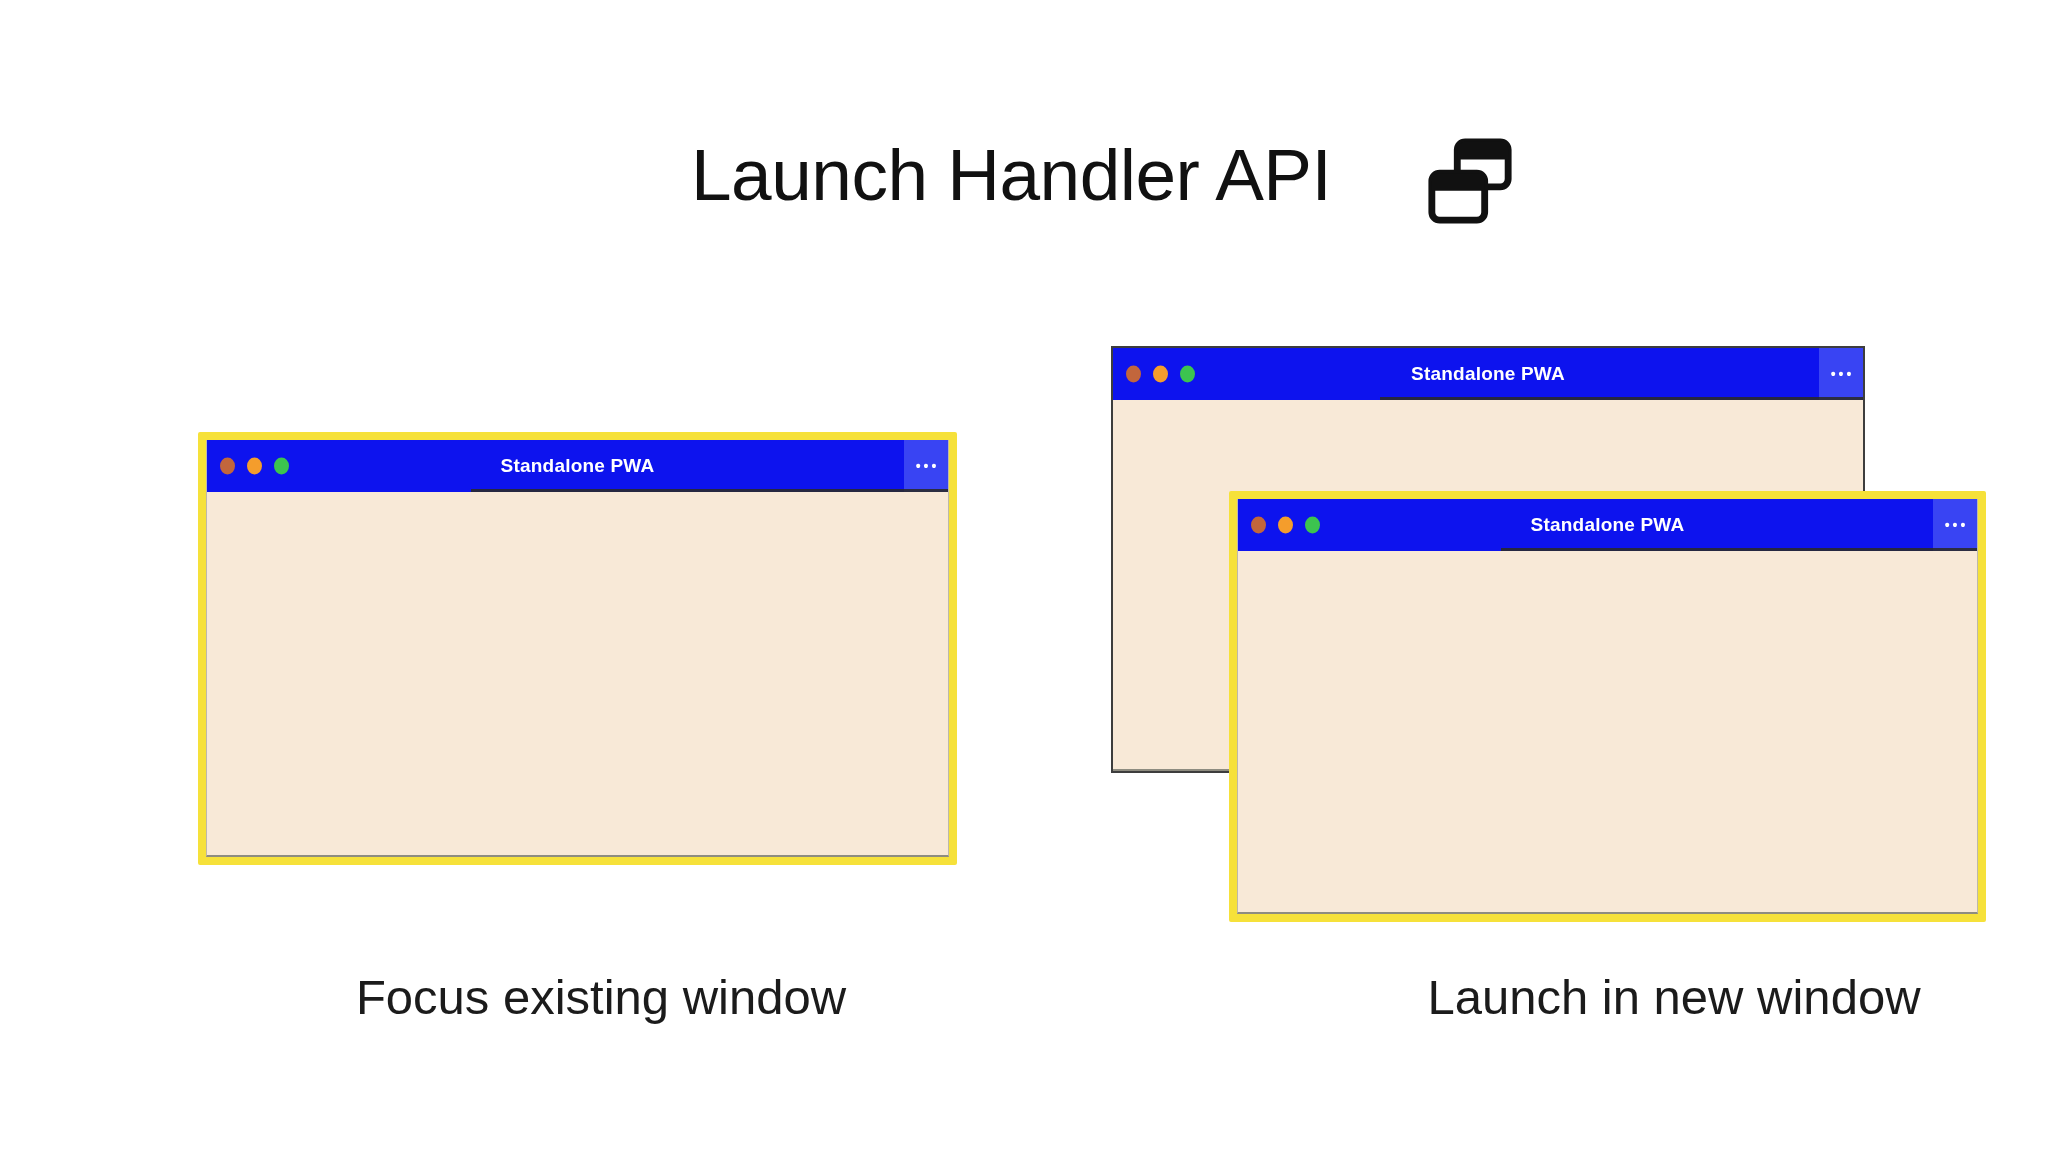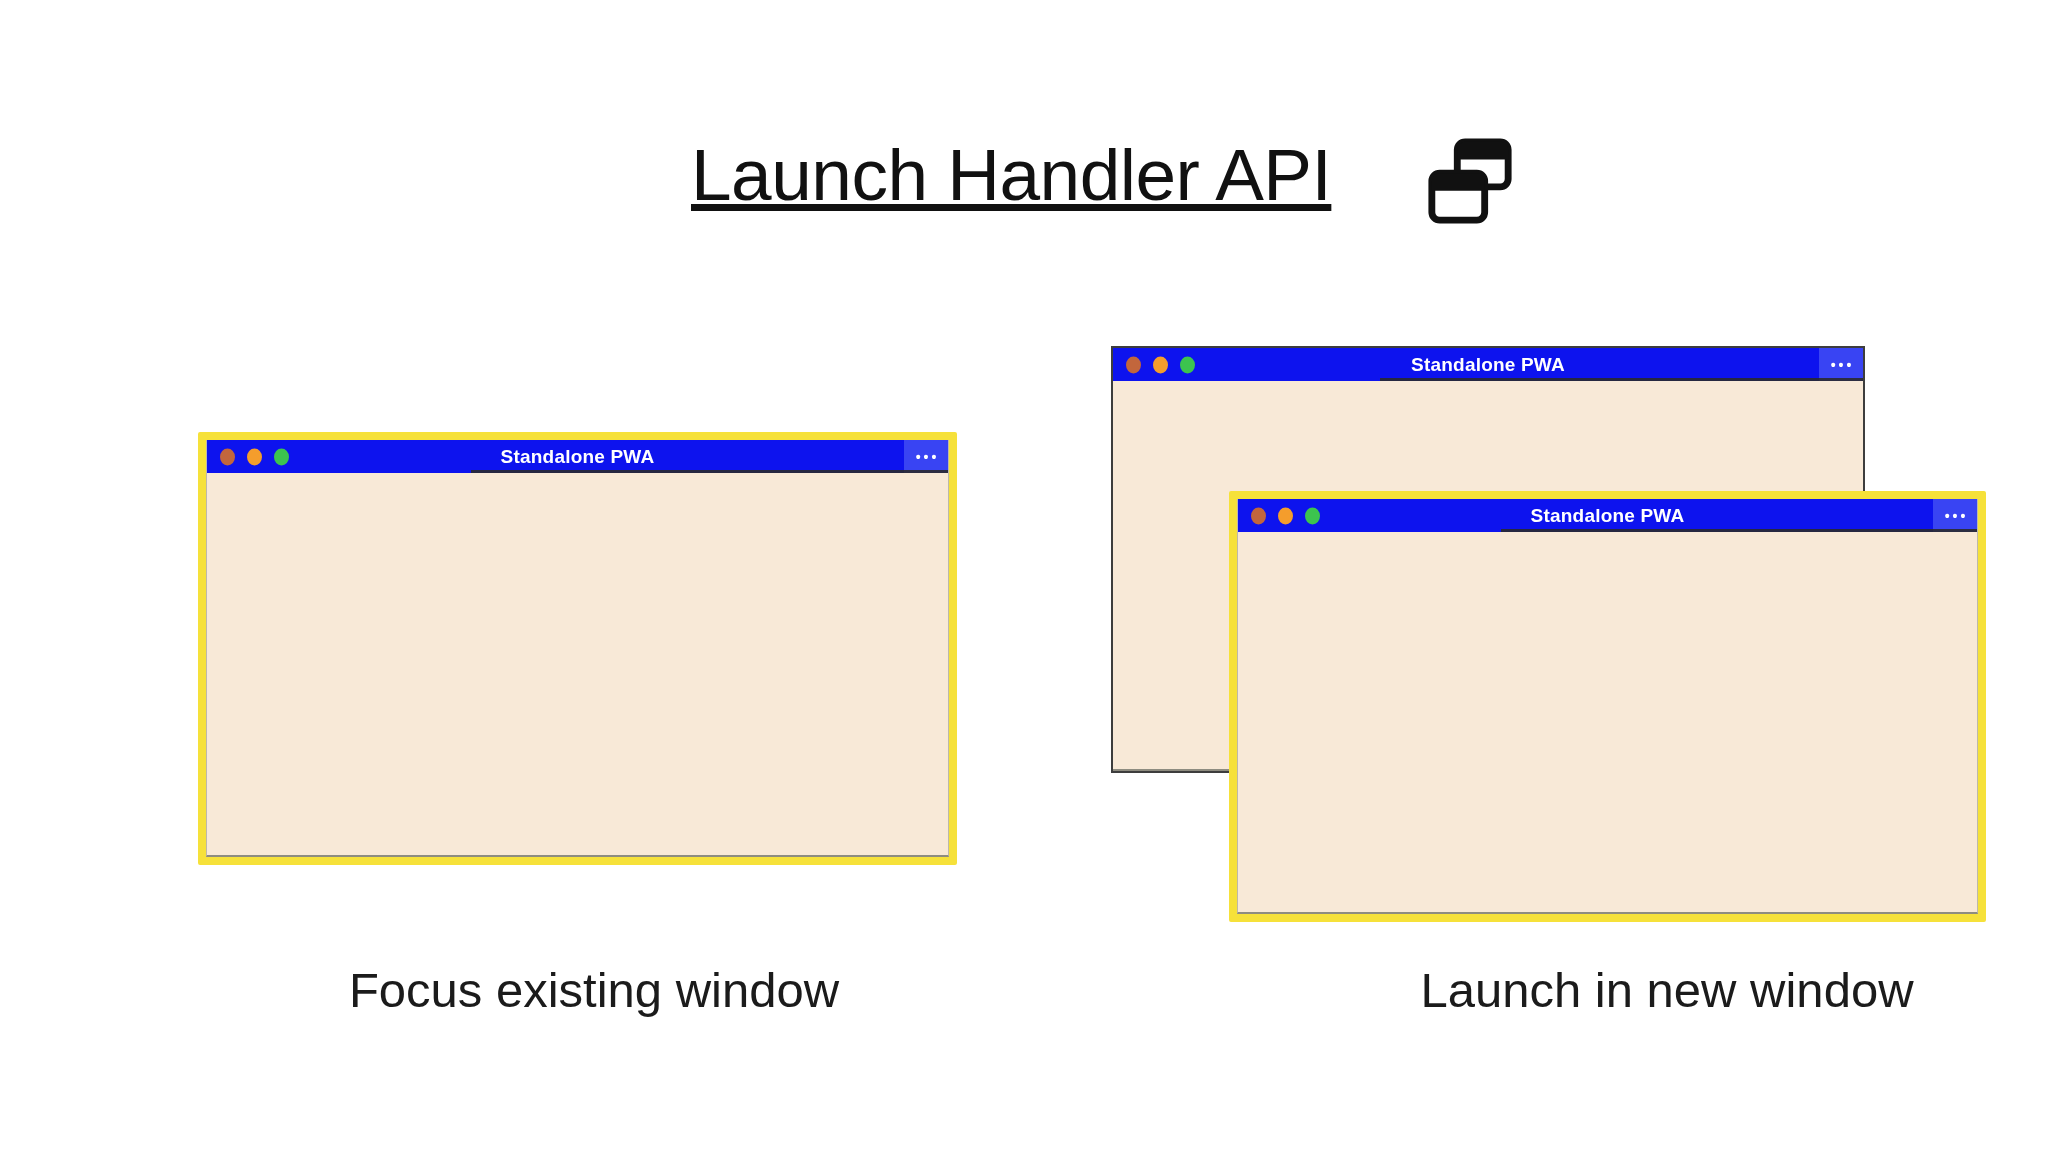--- a/index.html
+++ b/index.html
@@ -27,21 +27,20 @@
   .stage{position:absolute;inset:0;}
 
   
   .page-title{
     position:absolute;left:691px;top:138px;
     margin:0;
     font-size:73px;font-weight:400;line-height:1;
     letter-spacing:-0.5px;
     color:var(--heading_text);
     white-space:nowrap;
-    text-decoration:underline;
   }
   .header-icon{
     position:absolute;left:1424px;top:136px;
     width:92px;height:90px;display:block;
   }
 
   
   .pwa-window{
     position:absolute;
     box-sizing:border-box;
@@ -59,21 +58,21 @@
     background:var(--window_body_cream);
     border-bottom:2px solid #8e8c80;
     min-height:0;
   }
   .focused > .window-inner{
     border-left:1px solid #bdb8aa;
     border-right:1px solid #bdb8aa;
   }
   .titlebar{
     position:relative;flex:none;
-    height:33px;
+    height:52px;
     background:var(--titlebar_blue);
     display:flex;align-items:center;justify-content:center;
   }
   .traffic-lights{
     position:absolute;left:13px;top:50%;
     transform:translateY(-50%);
     display:flex;gap:12px;align-items:center;
   }
   .dot{width:15px;height:17px;border-radius:50%;display:block;}
   .dot.red{background:var(--traffic_light_red);}
@@ -102,21 +101,21 @@
   .window-body{flex:1;}
 
   
   .win-focus-existing{left:198px;top:432px;width:759px;height:433px;}
   .win-background   {left:1111px;top:346px;width:754px;height:427px;z-index:1;}
   .win-new-focused  {left:1229px;top:491px;width:757px;height:431px;z-index:2;}
 
   .caption{
     position:absolute;top:958px;
     transform:translateX(-50%);
-    margin:8px;
+    margin:15px;
     font-size:49px;font-weight:400;line-height:1;
     color:var(--caption_text);
     white-space:nowrap;
   }
   .caption-left{left:586px;}
   .caption-right{left:1659px;}
 </style>
 </head>
 <body>
 

